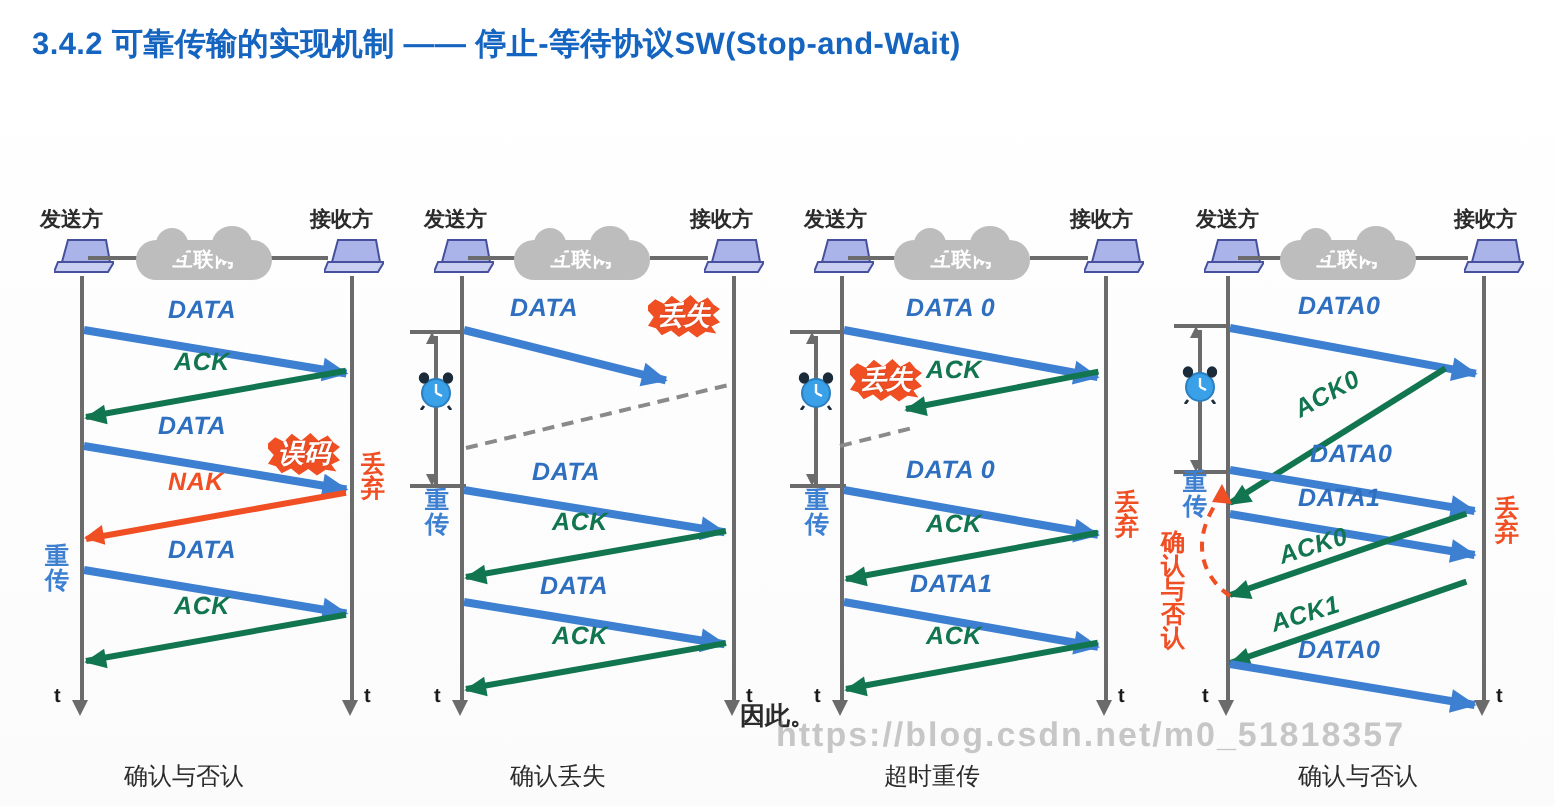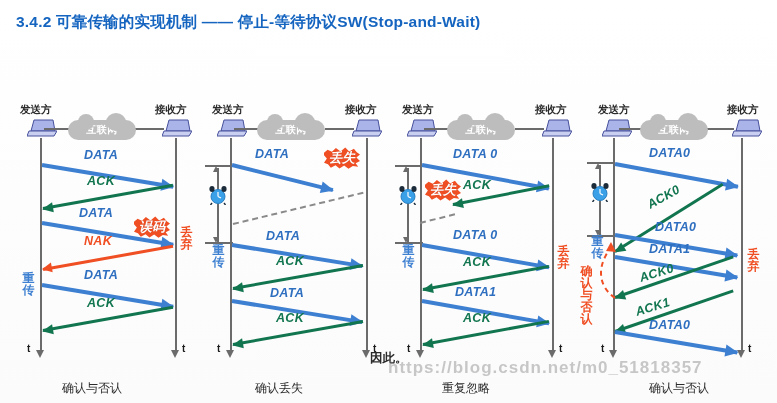--- a/index.html
+++ b/index.html
@@ -340,21 +340,21 @@
     <div class="alabel blue" style="left:68px;top:185px">DATA1</div>
 
     <div class="arrow green rev" style="left:36px;top:243px;width:128px;transform:rotate(-10.4deg)">
         <i class="tip"></i>
       </div>
     <div class="alabel green" style="left:76px;top:211px">ACK</div>
 
     <div class="vtext blue" style="left:15px;top:144px">重传</div>
     <div class="vtext red" style="left:170px;top:145px">丢弃</div>
 
-    <div class="caption" style="left:55px">重复忽略</div>
+    <div class="caption" style="left:55px">超时重传</div>
   </div>
 
   <div class="panel p4">
     <div class="role" style="left:21px">发送方</div>
     <div class="role" style="left:150px">接收方</div>
 
     <svg class="laptop" style="left:25px" viewBox="0 0 30 20">
       <polygon points="7,2 26,2 28,13 4,13" fill="#aab4e8" stroke="#46509c" stroke-width="1"></polygon>
       <polygon points="2,13 30,13 27,18 0,18" fill="#c9cff0" stroke="#46509c" stroke-width="1"></polygon>
     </svg>

